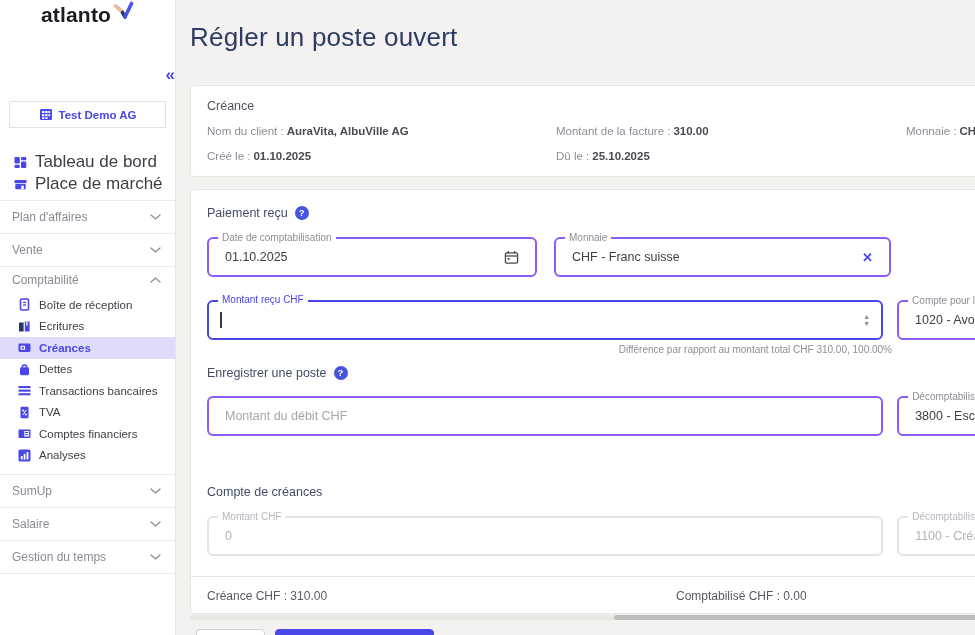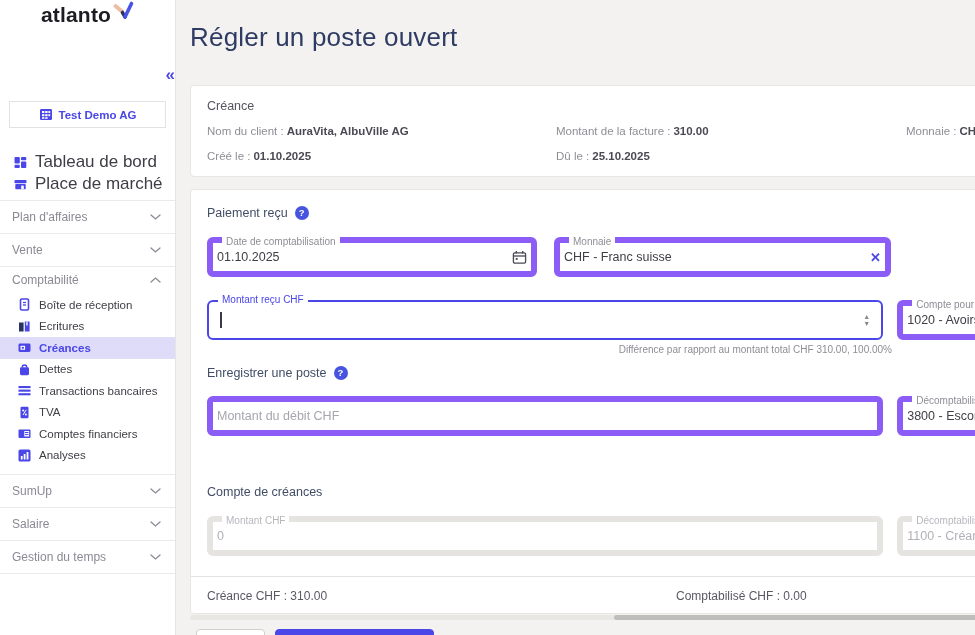--- a/index.html
+++ b/index.html
@@ -37,22 +37,22 @@
   .claim-grid { display:grid; grid-template-columns:349px 350px 1fr; row-gap:13px; }
   .kv { font-size:11.5px; color:#8f8d95; white-space:nowrap; }
   .kv b { color:#4b4953; font-weight:600; margin-left:3px; }
 
   .form-card { margin-top:12px; padding:14px 16px 0 16px; position:relative; }
   .sec-head { display:flex; align-items:center; gap:7px; font-size:12.5px; color:#414d66; font-weight:500; height:17px; }
   .help { width:14px; height:14px; border-radius:50%; background:#4754e0; color:#fff; font-size:9.5px; font-weight:700;
           display:inline-flex; align-items:center; justify-content:center; cursor:pointer; }
 
   .frow { display:flex; }
-  .field { position:relative; height:40px; border:6px solid #8b5cf6; border-radius:6px; background:#fff;
-           display:flex; align-items:center; padding:0 4px; }
+  .field { position:relative; height:40px; border:2px solid #8b5cf6; border-radius:6px; background:#fff;
+           display:flex; align-items:center; padding:0 16px; }
   .flabel { position:absolute; top:-7px; left:9px; background:#fff; padding:0 4px; font-size:10px; color:#8f8d95; white-space:nowrap; }
   .fvalue { font-size:12.5px; color:#3f3d45; flex:1; white-space:nowrap; overflow:hidden; }
   .field.focused { border:2px solid #4a46e8; padding:0 11px; }
   .field.focused .flabel { color:#4a46e8; top:-8px; }
   .caret { width:1.5px; height:16px; background:#3a3846; }
   .field.disabled { border-color:#e6e4e0;justify-content:flex-end; }
   .field.disabled .flabel { color:#b8b6bd; }
   .field.disabled .fvalue { color:#b2b0b8; }
   .placeholder { color:#a7a5ad; }
   .spin { display:flex; flex-direction:column; gap:1px; color:#8a8890; font-size:7px; line-height:6px; cursor:pointer; }

